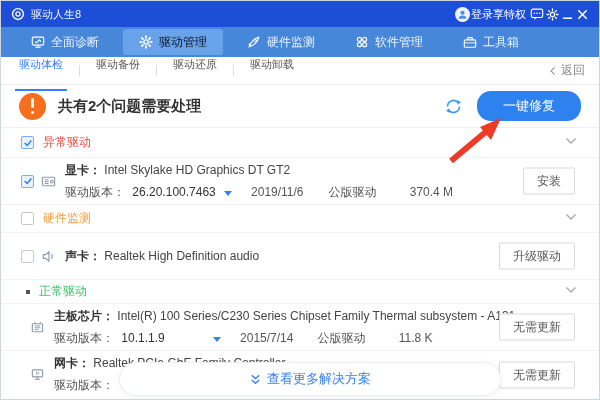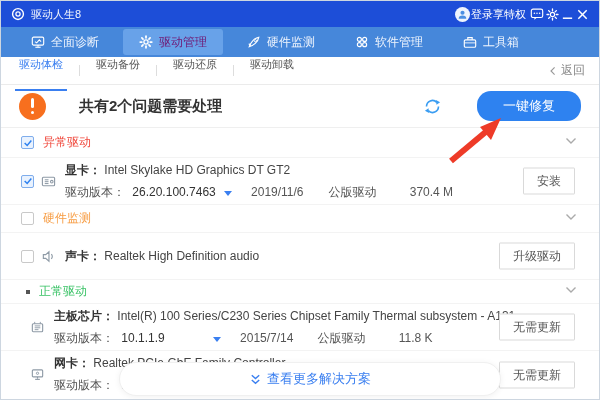--- a/index.html
+++ b/index.html
@@ -12,32 +12,32 @@
   .logo { width:14px; height:14px; margin-right:6px; flex:none; }
   .app-name { font-size:11px; color:#f2f6fc; }
   .titlebar-right { margin-left:auto; display:flex; align-items:center; gap:1px; }
   .avatar { width:15px; height:15px; border-radius:50%; background:#eef4fd; display:flex; align-items:center; justify-content:center; flex:none; }
   .login-label { font-size:11px; color:#fff; margin-right:3px; }
   .tb-icon { width:14px; height:14px; color:#fff; display:flex; align-items:center; justify-content:center; cursor:pointer; }
 
   
   .tabbar { height:30px; background:#4687da; display:flex; align-items:stretch; padding:0 0 0 10px; }
   .tab { display:flex; align-items:center; gap:6px; color:#eef4fd; font-size:12px; padding:0 16px; margin:2px 4px; border-radius:3px; cursor:pointer; }
-  .tab.active { background:#68a2e9; color:#701a75; }
+  .tab.active { background:#68a2e9; color:#0f172a; }
   .tab-icon { width:14px; height:14px; color:#fff; flex:none; }
 
   
   .subtabbar { height:28px; background:#fff; border-bottom:1px solid #ebebeb; display:flex; align-items:center; padding:0 14px; }
   .subtab { font-size:11px; color:#555; padding:0 4px; height:40px; line-height:27px; cursor:pointer; }
   .subtab.active { color:#3a7ff0; border-bottom:2px solid #3a7ff0; }
   .subtab-sep { width:1px; height:11px; background:#ddd; margin:0 12px; }
   .back-link { margin-left:auto; display:flex; align-items:center; gap:4px; color:#888; font-size:12px; cursor:pointer; }
 
   
-  .summary { height:43px; display:flex; align-items:center; padding:0 18px; border-bottom:1px solid #efefef;gap:21px; }
+  .summary { height:43px; display:flex; align-items:center; padding:0 18px; border-bottom:1px solid #efefef; }
   .warn-circle { width:27px; height:27px; border-radius:50%; background:#f76f1e; position:relative; flex:none; }
   .warn-circle::before { content:""; position:absolute; left:12px; top:5px; width:3px; height:10px; background:#fff; border-radius:2px; }
   .warn-circle::after { content:""; position:absolute; left:12px; top:18px; width:3px; height:3px; background:#fff; border-radius:50%; }
   .summary-text { margin-left:12px; font-size:15px; font-weight:bold; color:#333; }
   .refresh-btn { margin-left:auto; width:19px; height:19px; cursor:pointer; }
   .fix-btn { margin-left:14px; background:#2e82f0; color:#fff; font-size:13px; border:none; border-radius:14px; padding:6px 26px; cursor:pointer; }
 
   
   .section-row { height:30px; display:flex; align-items:center; padding:0 22px 0 20px; border-bottom:1px solid #f3f3f3; cursor:pointer; }
   .section-row.small { height:24px; }

